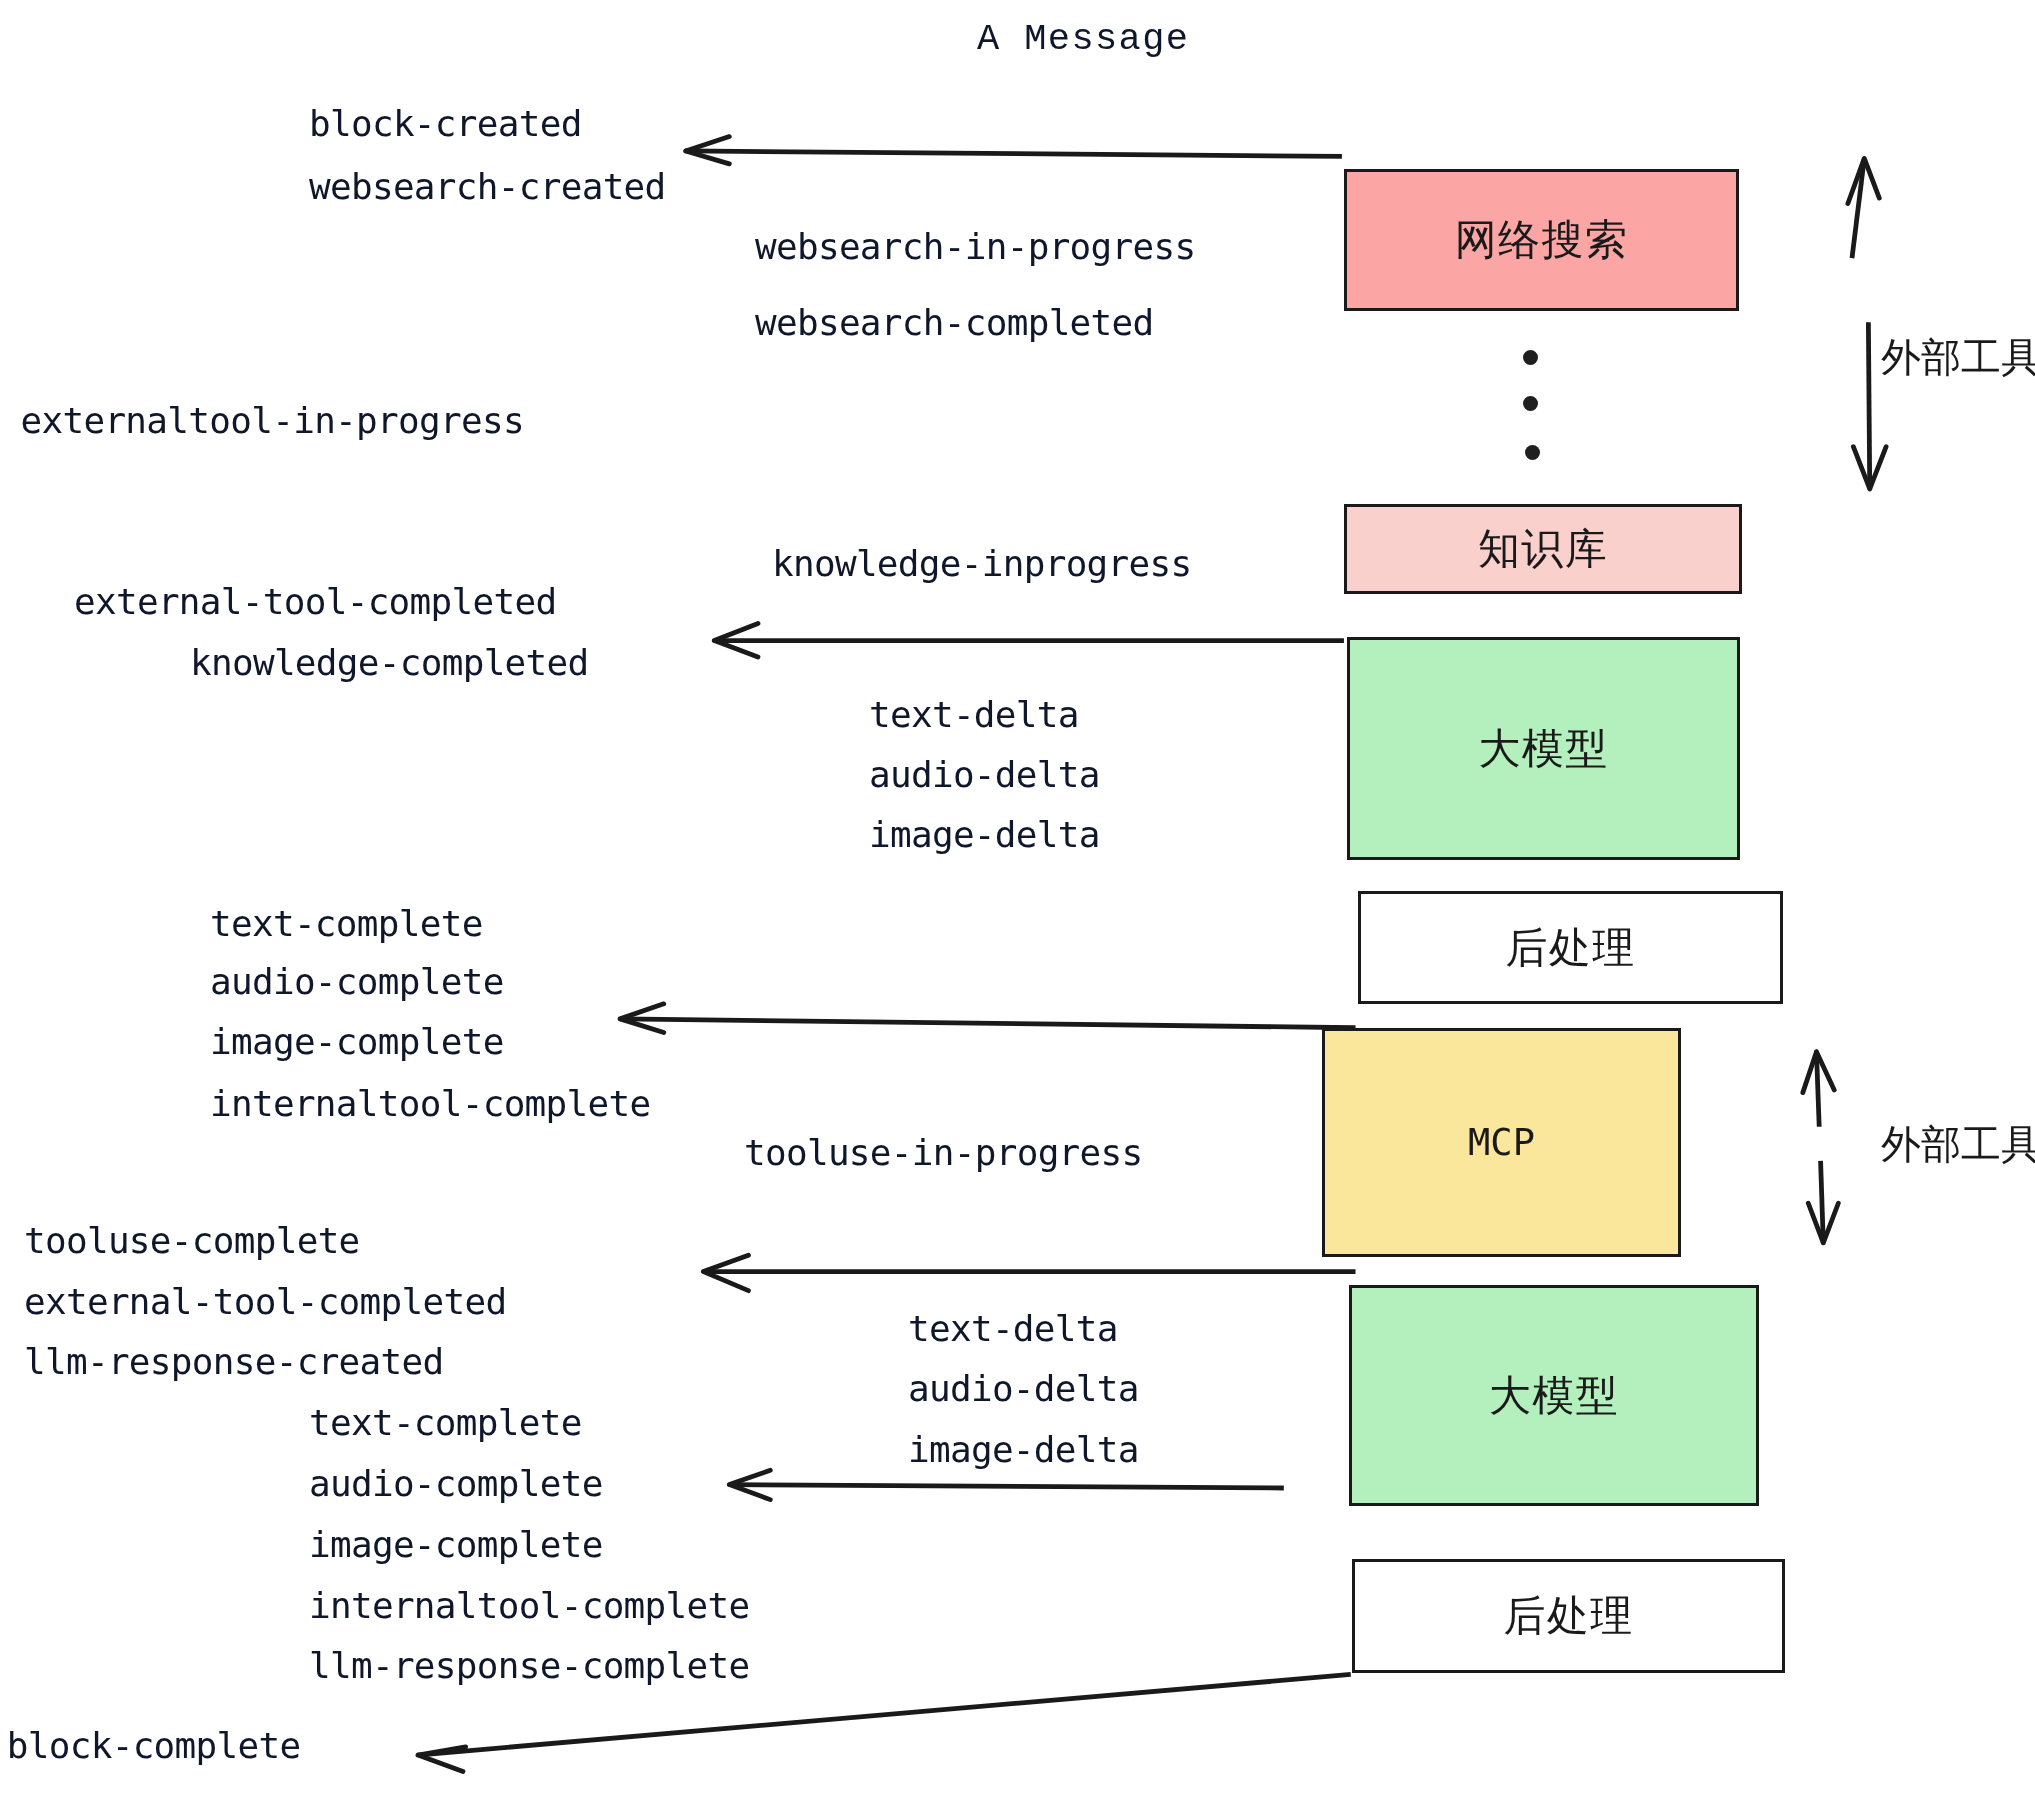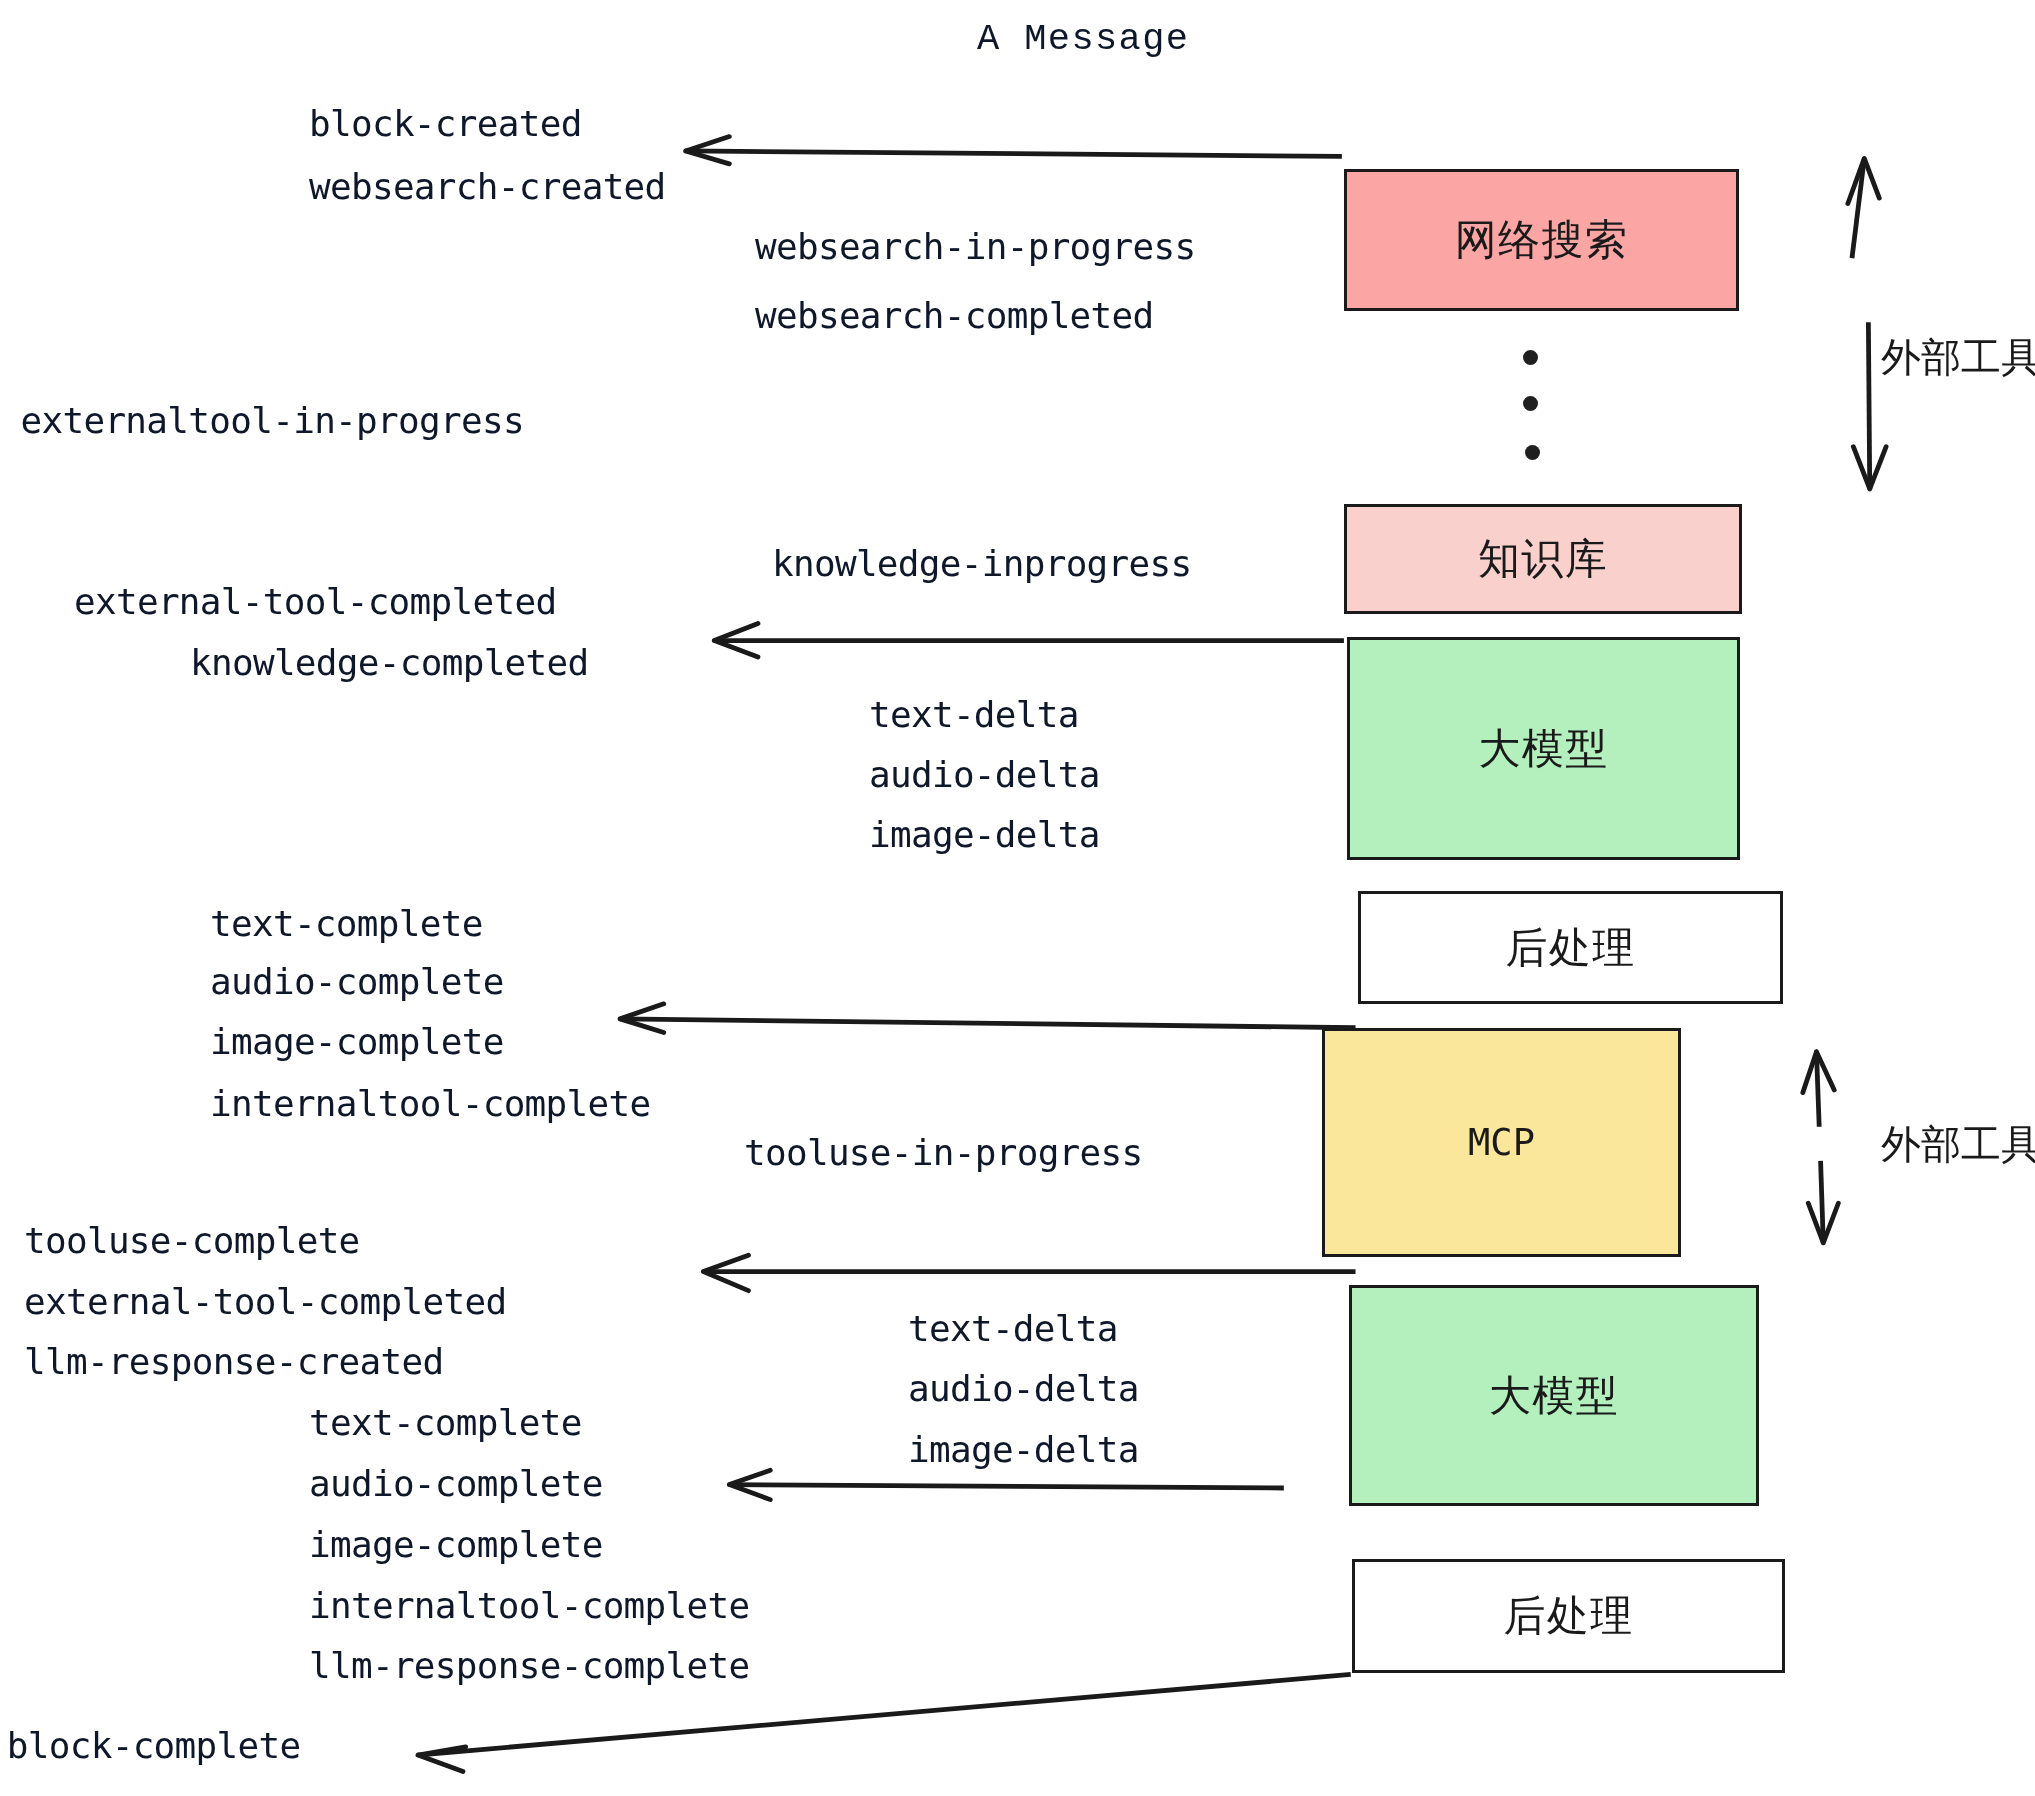--- a/index.html
+++ b/index.html
@@ -132,21 +132,21 @@
       <path d="M2660,1540 L2640,1600 M2660,1540 L2686,1596" stroke="#1a1a1a" stroke-width="7" fill="none" stroke-linecap="round"></path>
       <path d="M2666,1700 L2670,1820" stroke="#1a1a1a" stroke-width="7" fill="none"></path>
       <path d="M2670,1820 L2648,1762 M2670,1820 L2692,1762" stroke="#1a1a1a" stroke-width="7" fill="none" stroke-linecap="round"></path>
     </g>
   </svg>
 
   <div class="node" style="left:1344px; top:169px; width:395px; height:142px; background:#fca5a5;">
     <span class="node-label">网络搜索</span>
   </div>
 
-  <div class="node" style="left:1344px; top:504px; width:398px; height:110px; background:#fad0cd;">
+  <div class="node" style="left:1344px; top:504px; width:398px; height:90px; background:#fad0cd;">
     <span class="node-label">知识库</span>
   </div>
 
   <div class="node" style="left:1347px; top:637px; width:393px; height:223px; background:#b3f0bd;">
     <span class="node-label">大模型</span>
   </div>
 
   <div class="node" style="left:1358px; top:891px; width:425px; height:113px; background:#ffffff;">
     <span class="node-label">后处理</span>
   </div>
@@ -166,21 +166,21 @@
   <span class="dot" style="left:1523px; top:350px;"></span>
   <span class="dot" style="left:1523px; top:396px;"></span>
   <span class="dot" style="left:1525px; top:445px;"></span>
 
   <div class="side-label" style="left:1881px; top:337px;">外部工具</div>
   <div class="side-label" style="left:1881px; top:1124px;">外部工具</div>
 
   <div class="evt" style="left:309px;  top:106px;">block-created</div>
   <div class="evt" style="left:309px;  top:169px;">websearch-created</div>
   <div class="evt" style="left:755px; top:217px;margin-top:12px;">websearch-in-progress</div>
-  <div class="evt" style="left:755px; top:298px;">websearch-completed</div>
+  <div class="evt" style="left:755px; top:305px;">websearch-completed</div>
   <div class="evt" style="left:20.5px;   top:403px;">externaltool-in-progress</div>
   <div class="evt" style="left:772px; top:546px;">knowledge-inprogress</div>
   <div class="evt" style="left:74px; top:584px;">external-tool-completed</div>
   <div class="evt" style="left:190px;  top:645px;">knowledge-completed</div>
   <div class="evt" style="left:869px; top:697px;">text-delta</div>
   <div class="evt" style="left:869px; top:757px;">audio-delta</div>
   <div class="evt" style="left:869px; top:817px;">image-delta</div>
   <div class="evt" style="left:210px;  top:906px;">text-complete</div>
   <div class="evt" style="left:210px;  top:964px;">audio-complete</div>
   <div class="evt" style="left:210px;  top:1024px;">image-complete</div>

